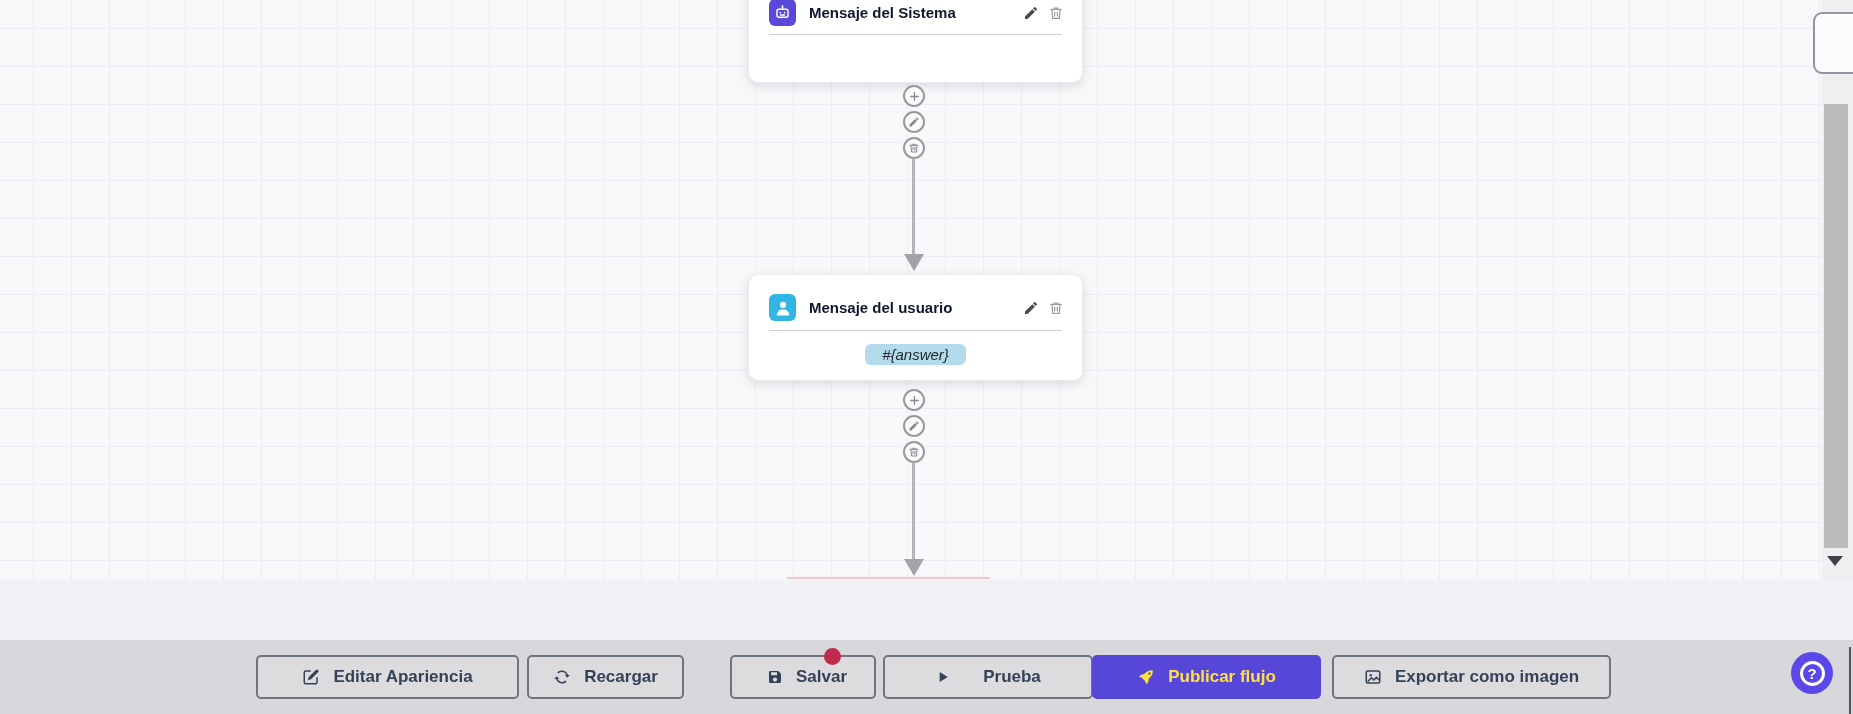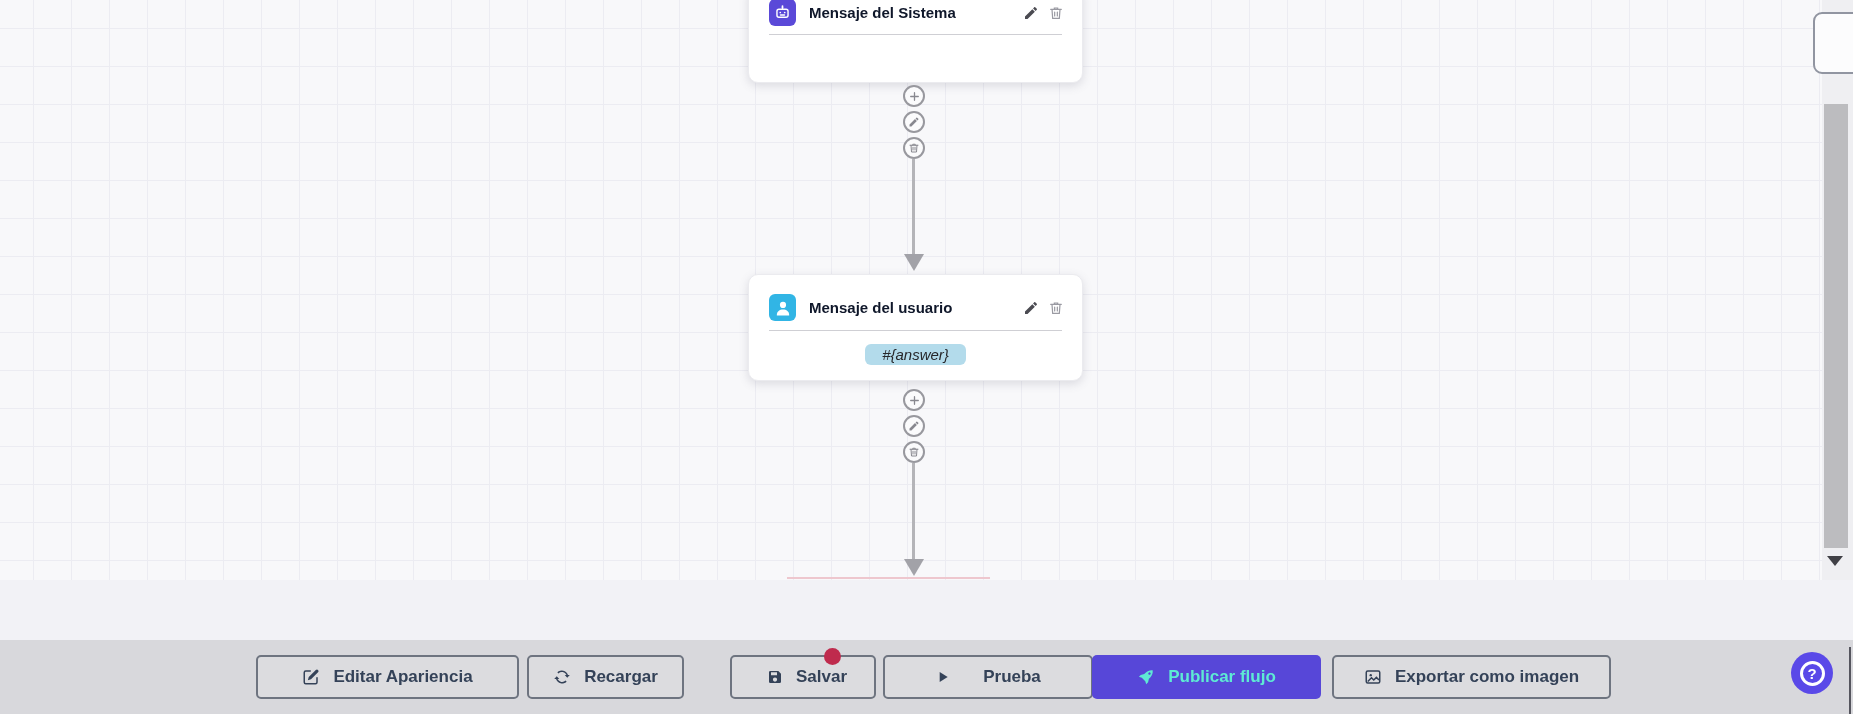--- a/index.html
+++ b/index.html
@@ -77,21 +77,21 @@
   
   .tb-btn{
     position:absolute;top:655px;height:44px;box-sizing:border-box;
     background:#dcdcdf;border:2px solid #6e7480;border-radius:5px;
     color:#344258;font-weight:bold;font-size:17px;
     display:flex;align-items:center;justify-content:center;gap:13px;
     cursor:pointer;
     margin-left:44px;
   }
   .tb-btn .b-icon{display:flex;align-items:center;}
-  .tb-primary{background:#5747d8;border:none;color:#5eead4;}
+  .tb-primary{background:#5747d8;border:none;color:#fde047;}
   .red-dot{
     position:absolute;left:824px;top:648px;width:17px;height:17px;
     border-radius:50%;background:#bf2b4d;
   }
   .help-fab{
     position:absolute;left:1791px;top:652px;width:42px;height:42px;border-radius:50%;
     background:#5a49e8;display:flex;align-items:center;justify-content:center;cursor:pointer;
   }
   .help-ring{
     width:25px;height:25px;border:3px solid #fff;border-radius:50%;box-sizing:border-box;

